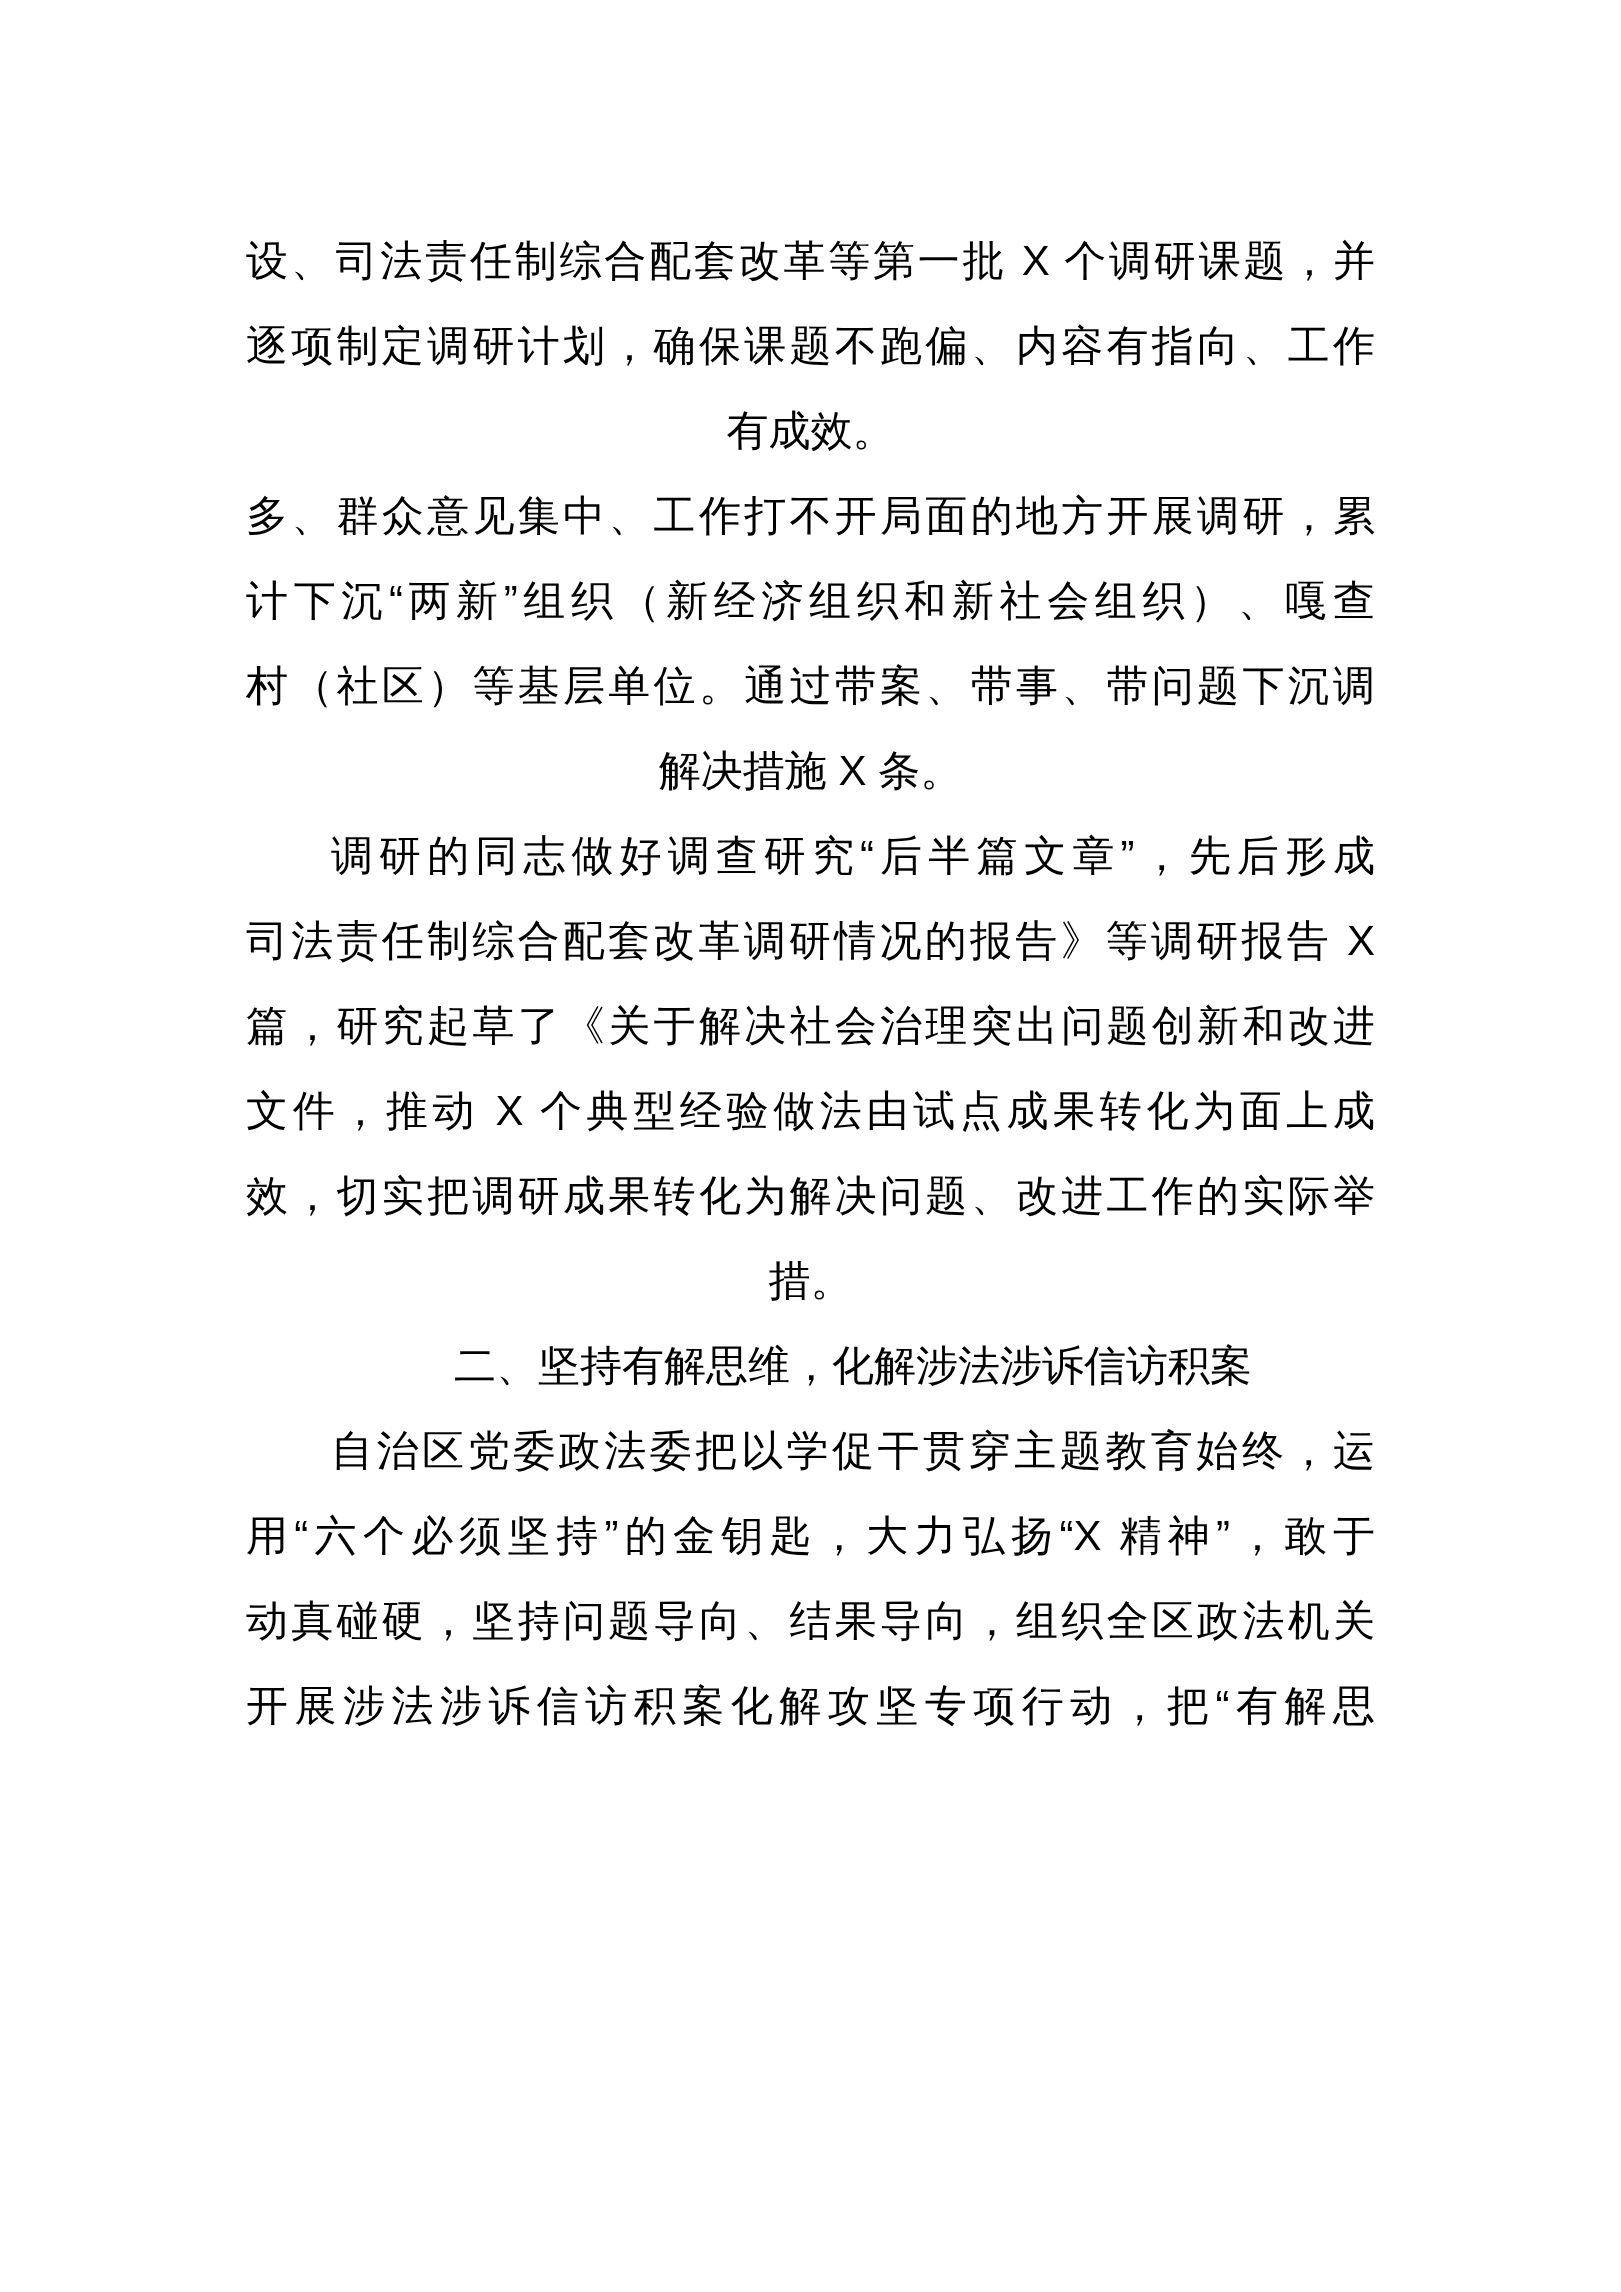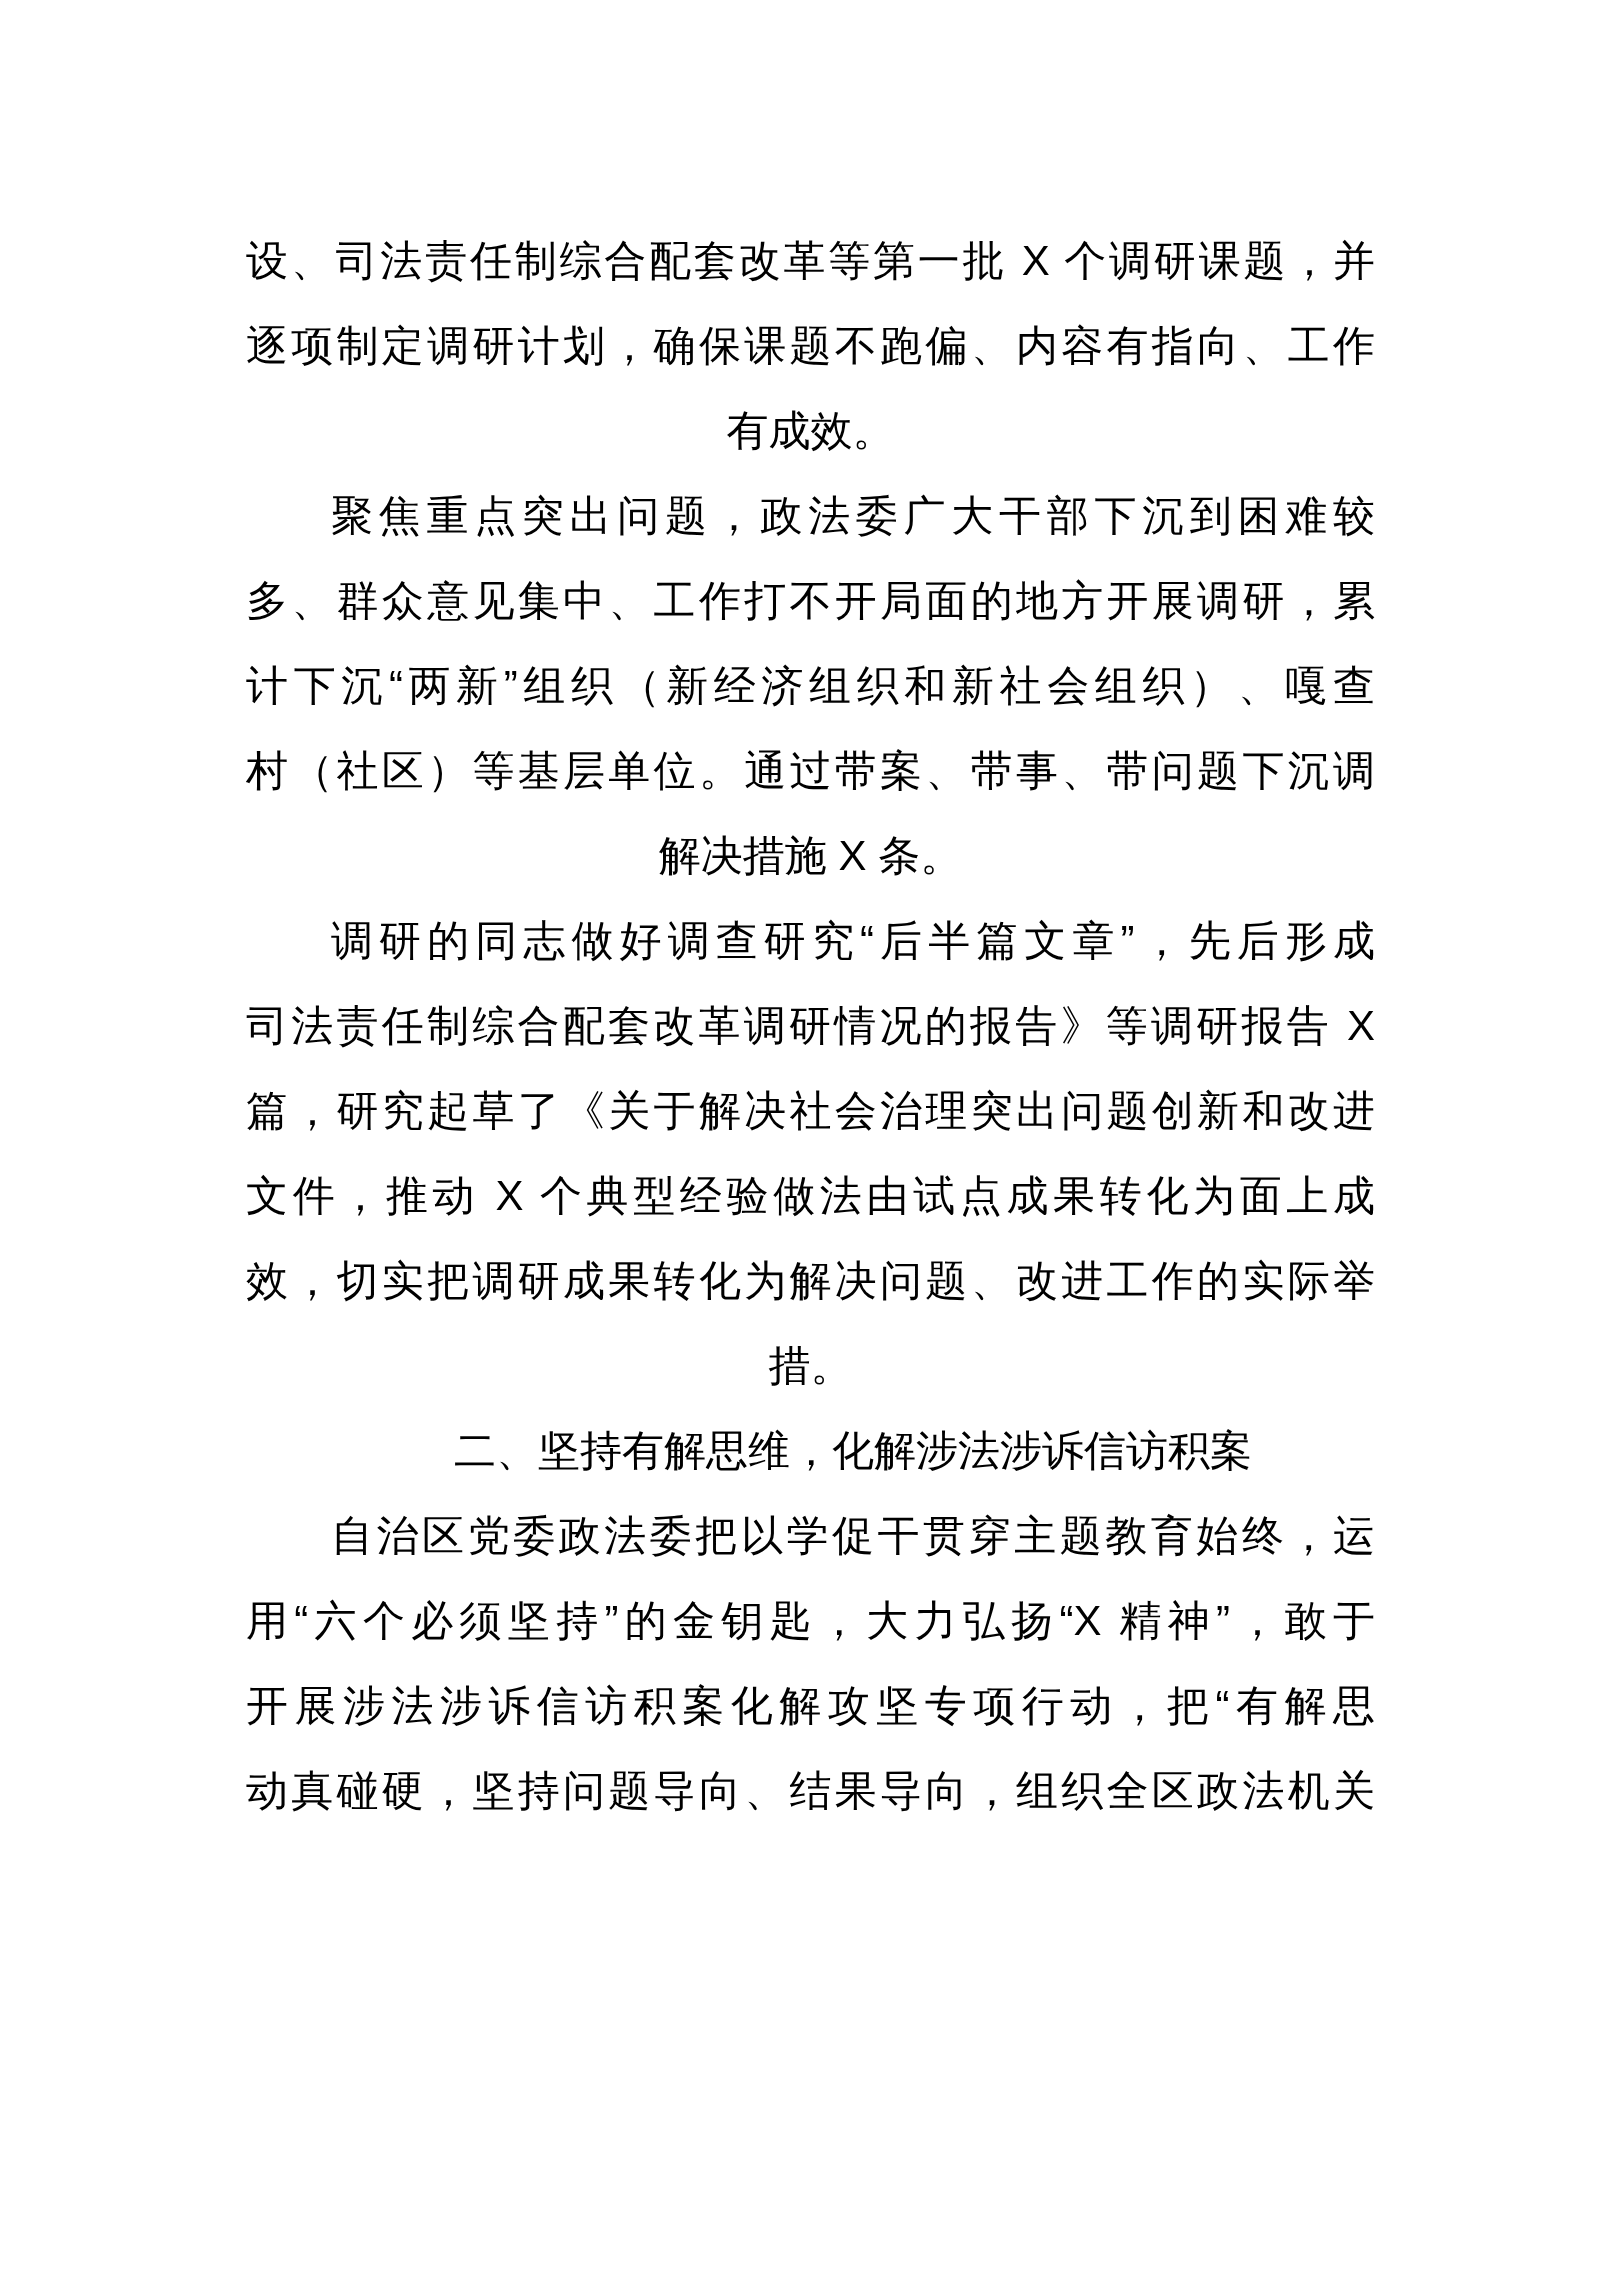--- a/index.html
+++ b/index.html
@@ -45,31 +45,30 @@
   }
 </style>
 </head>
 <body>
 
 <div class="page">
   <div class="text-block">
     <div class="line fill">设、司法责任制综合配套改革等第一批 X 个调研课题，并</div>
     <div class="line fill">逐项制定调研计划，确保课题不跑偏、内容有指向、工作</div>
     <div class="line endline">有成效。</div>
-    <div class="line fill indent">聚焦重点突出问题，政法委广大干部下沉到困难较</div>
     <div class="line fill">多、群众意见集中、工作打不开局面的地方开展调研，累</div>
     <div class="line fill">计下沉“两新”组织（新经济组织和新社会组织）、嘎查</div>
     <div class="line fill">村（社区）等基层单位。通过带案、带事、带问题下沉调</div>
     <div class="line endline">解决措施 X 条。</div>
     <div class="line fill indent">调研的同志做好调查研究“后半篇文章”，先后形成</div>
     <div class="line fill">司法责任制综合配套改革调研情况的报告》等调研报告 X</div>
     <div class="line fill">篇，研究起草了《关于解决社会治理突出问题创新和改进</div>
     <div class="line fill">文件，推动 X 个典型经验做法由试点成果转化为面上成</div>
     <div class="line fill">效，切实把调研成果转化为解决问题、改进工作的实际举</div>
     <div class="line endline">措。</div>
     <div class="line endline indent">二、坚持有解思维，化解涉法涉诉信访积案</div>
     <div class="line fill indent">自治区党委政法委把以学促干贯穿主题教育始终，运</div>
     <div class="line fill">用“六个必须坚持”的金钥匙，大力弘扬“X 精神”，敢于</div>
+    <div class="line fill">动真碰硬，坚持问题导向、结果导向，组织全区政法机关</div>
     <div class="line fill">开展涉法涉诉信访积案化解攻坚专项行动，把“有解思</div>
-    <div class="line fill">动真碰硬，坚持问题导向、结果导向，组织全区政法机关</div>
   </div>
 </div>
 
 
 </body></html>

